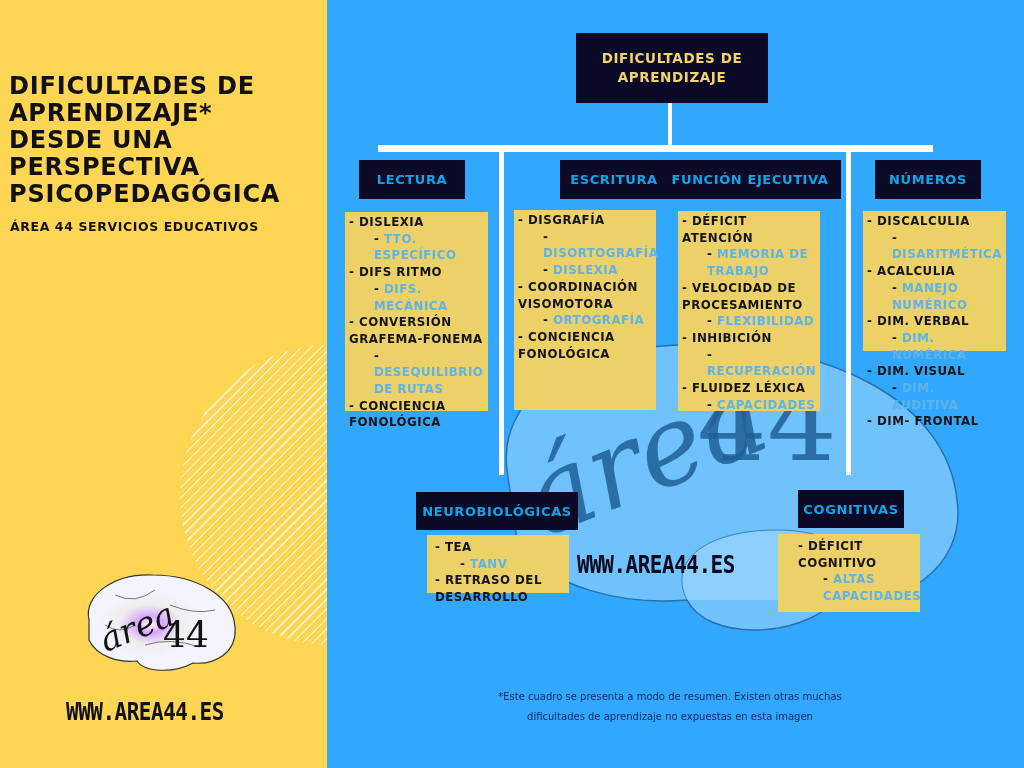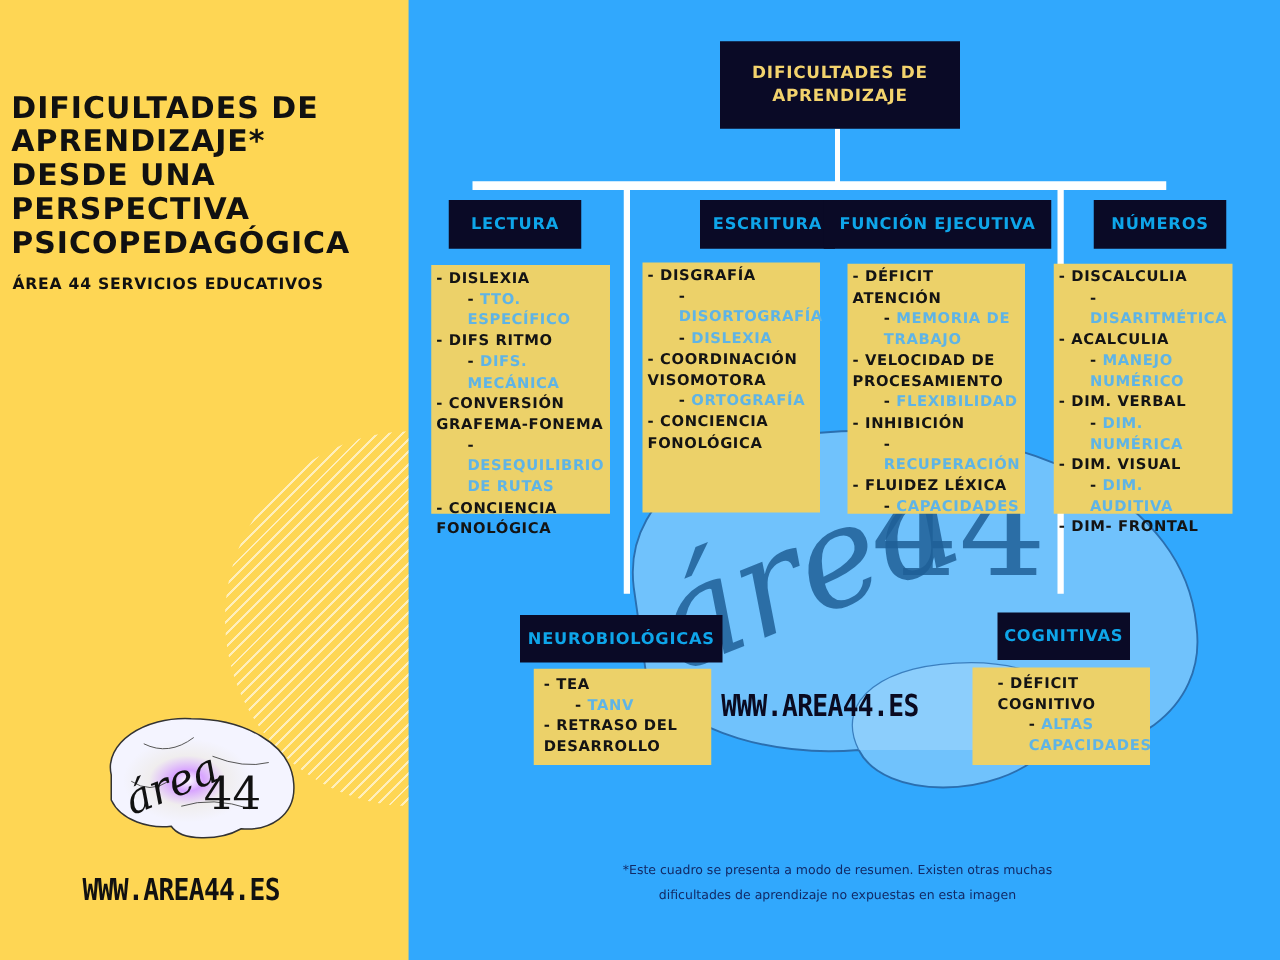--- a/index.html
+++ b/index.html
@@ -119,33 +119,33 @@
   <span class="item">- <span>DÉFICIT ATENCIÓN</span></span>
   <span class="item alt"><span class="dash">- </span><span>MEMORIA DE TRABAJO</span></span>
   <span class="item">- <span>VELOCIDAD DE PROCESAMIENTO</span></span>
   <span class="item alt"><span class="dash">- </span><span>FLEXIBILIDAD</span></span>
   <span class="item">- <span>INHIBICIÓN</span></span>
   <span class="item alt"><span class="dash">- </span><span>RECUPERACIÓN</span></span>
   <span class="item">- <span>FLUIDEZ LÉXICA</span></span>
   <span class="item alt"><span class="dash">- </span><span>CAPACIDADES</span></span>
 </div>
 
-<div class="yellow-box" style="left:843px; top:211px; width:143px; height:200px;">
+<div class="yellow-box" style="left:863px; top:211px; width:143px; height:140px;">
   <span class="item">- <span>DISCALCULIA</span></span>
   <span class="item alt"><span class="dash">- </span><span>DISARITMÉTICA</span></span>
   <span class="item">- <span>ACALCULIA</span></span>
   <span class="item alt"><span class="dash">- </span><span>MANEJO NUMÉRICO</span></span>
   <span class="item">- <span>DIM. VERBAL</span></span>
   <span class="item alt"><span class="dash">- </span><span>DIM. NUMÉRICA</span></span>
   <span class="item">- <span>DIM. VISUAL</span></span>
   <span class="item alt"><span class="dash">- </span><span>DIM. AUDITIVA</span></span>
   <span class="item">- <span>DIM- FRONTAL</span></span>
 </div>
 
-<div class="yellow-box" style="left:427px; top:535px; width:142px; height:77px; padding:4px 8px;">
+<div class="yellow-box" style="left:427px; top:535px; width:142px; height:58px; padding:4px 8px;">
   <span class="item">- <span>TEA</span></span>
   <span class="item alt"><span class="dash">- </span><span>TANV</span></span>
   <span class="item">- <span>RETRASO DEL DESARROLLO</span></span>
 </div>
 
 <div class="yellow-box" style="left:778px; top:534px; width:142px; height:78px; padding:4px 8px 4px 20px;">
   <span class="item">- <span>DÉFICIT COGNITIVO</span></span>
   <span class="item alt"><span class="dash">- </span><span>ALTAS CAPACIDADES</span></span>
 </div>
 

